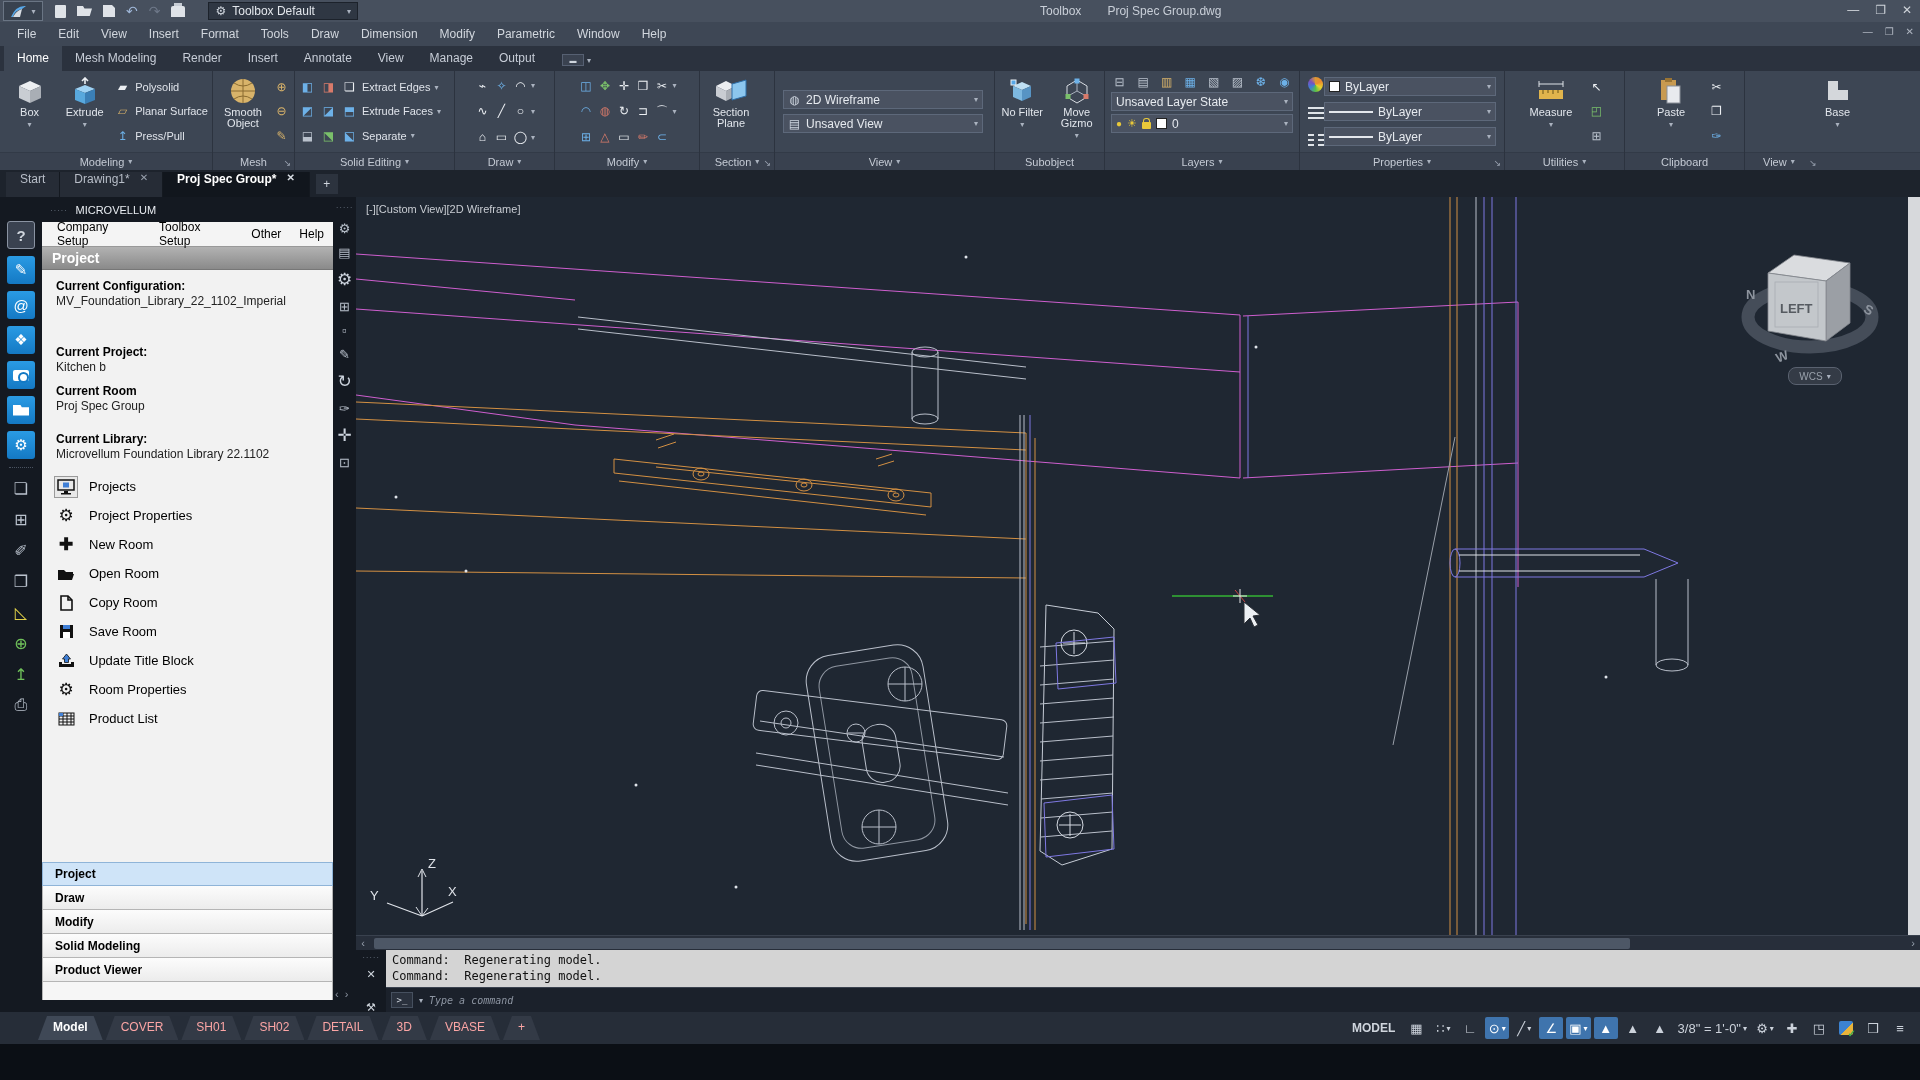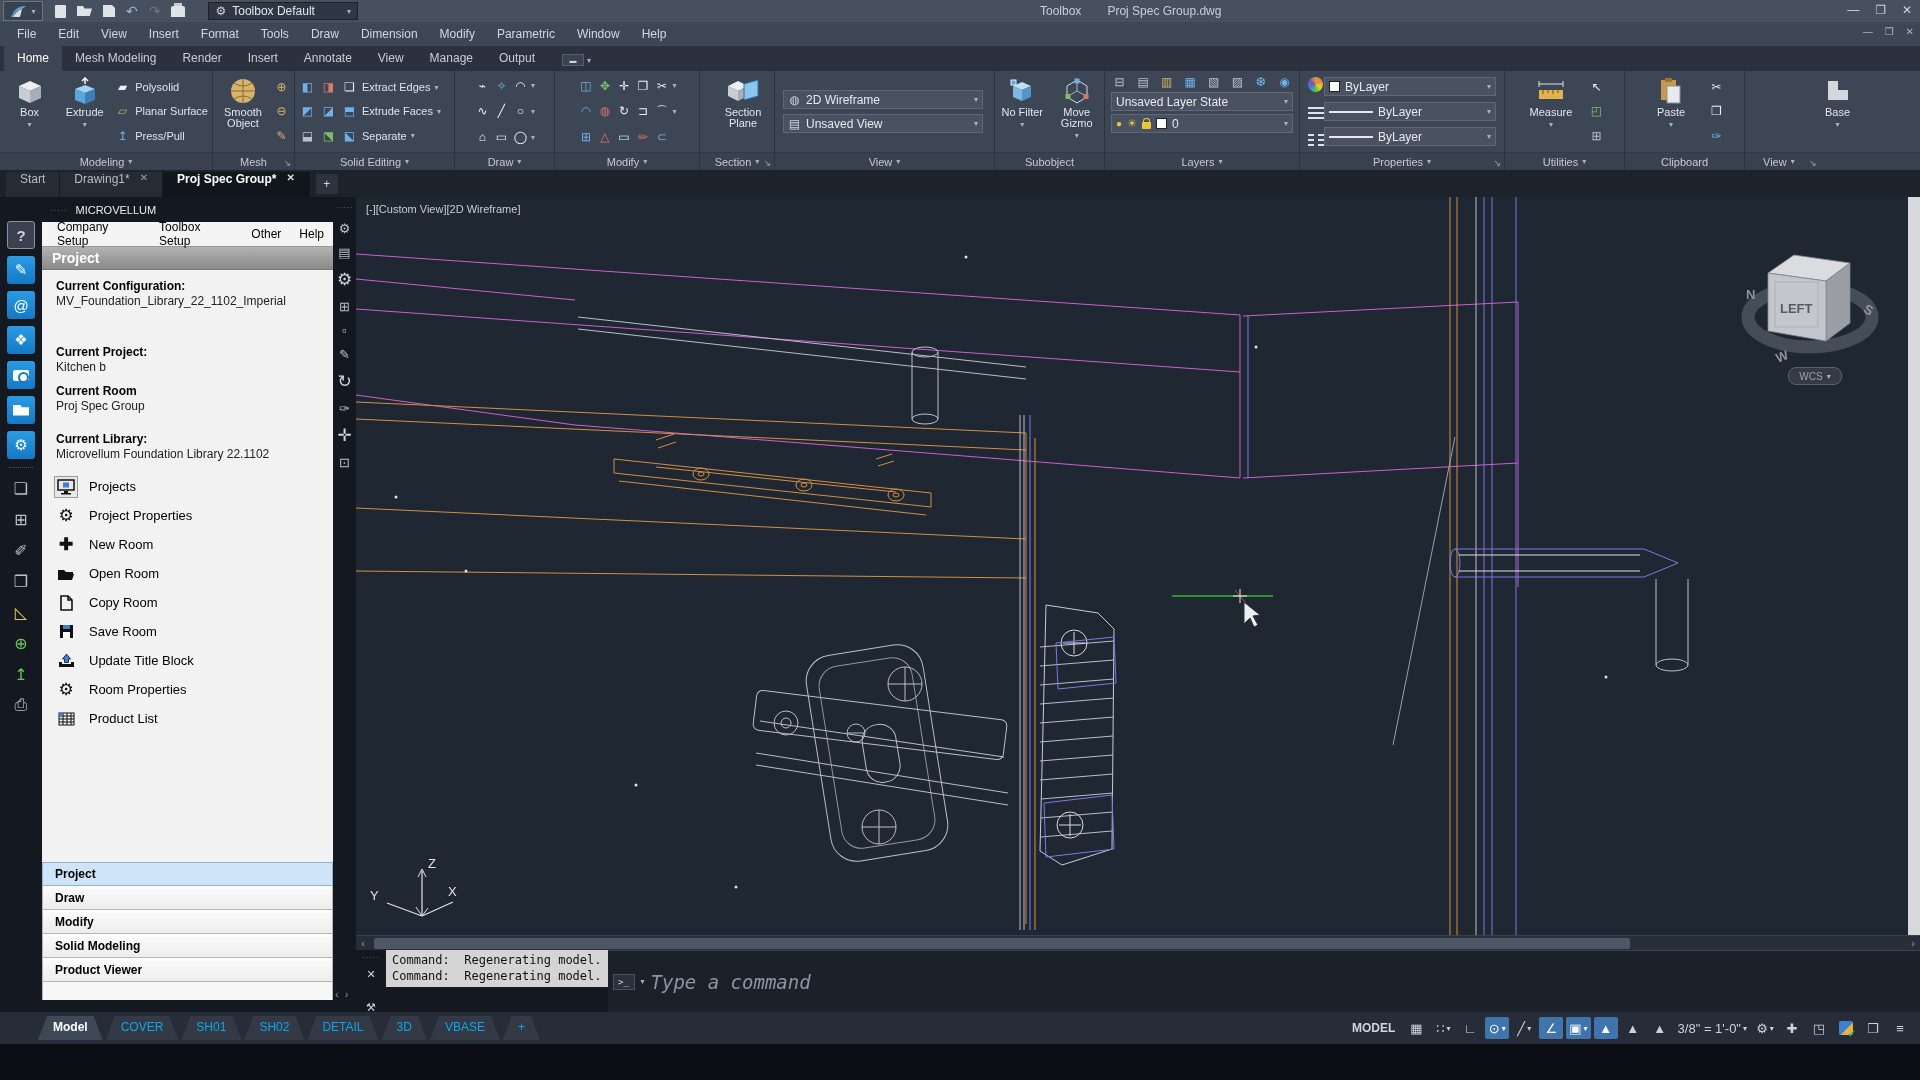--- a/index.html
+++ b/index.html
@@ -100,30 +100,30 @@
 .vplabel{position:absolute;left:10px;top:6px;font-size:11px;color:#c8ccd2;z-index:5}
 .vsb{position:absolute;right:0;top:0;width:12px;height:738px;background:#d7d9dc}
 .hsb{position:absolute;left:0;bottom:0;height:15px;width:1564px;background:#272e3a;border-top:1px solid #39414e;display:flex;align-items:center;z-index:4}
 .hsb .arrow{width:14px;text-align:center;color:#97a0ad;font-size:11px}
 .hthumb{position:absolute;left:18px;top:2px;width:1256px;height:11px;background:#4d5766;border-radius:2px}
 .hsb .arrow.right{position:absolute;right:0}
 .wcs{position:absolute;left:1432px;top:170px;width:54px;height:18px;background:#343b46;border:1px solid #5a6270;border-radius:8px;display:flex;align-items:center;justify-content:center;gap:4px;font-size:10px;color:#9aa2ac;z-index:5}
 
 .cmd{position:absolute;left:356px;top:950px;width:1564px;height:62px;background:#141921;display:flex}
 .cmdgrip{width:30px;display:flex;flex-direction:column;align-items:center;padding-top:2px;gap:6px;color:#cfd5dd;font-size:11px}
-.cmdmain{flex:1;display:flex;}
+.cmdmain{flex:1;display:flex;flex-direction:column}
 .cmdhist{height:37px;background:#d4d4d4;font-family:"DejaVu Sans Mono",monospace;font-size:12px;color:#111;padding:2px 6px;line-height:16px}
 .cmdhist div{white-space:pre}
 .cmdin{flex:1;background:#1b212b;border-top:1px solid #3a424f;display:flex;align-items:center;padding-left:5px;gap:6px}
 .pbox{width:22px;height:16px;background:#2a313d;border:1px solid #46505f;color:#cfd5dd;font-size:9px;display:flex;align-items:center;justify-content:center;font-family:"DejaVu Sans Mono",monospace}
-.typed{font-family:"DejaVu Sans Mono",monospace;font-style:italic;font-size:19px;color:#8d95a2}
+.typed{font-family:"DejaVu Sans Mono",monospace;font-style:italic;font-size:10px;color:#8d95a2}
 
 .sb{position:absolute;left:0;top:1012px;width:1920px;height:32px;background:#262d38;display:flex;align-items:center}
 .ltabs{display:flex;margin-left:38px;gap:3px}
-.ltab{padding:4px 15px 6px;font-size:12px;color:#0ea5e9;background:#333a46;clip-path:polygon(9px 0,calc(100% - 9px) 0,100% 100%,0 100%)}
+.ltab{padding:4px 15px 6px;font-size:12px;color:#fca5a5;background:#333a46;clip-path:polygon(9px 0,calc(100% - 9px) 0,100% 100%,0 100%)}
 .ltab.active{background:#3f4856;color:#fff;font-weight:bold}
 .sbright{margin-left:auto;display:flex;align-items:center;gap:3px;margin-right:8px;color:#ccd2db;font-size:12px}
 .sico{min-width:24px;height:22px;display:flex;align-items:center;justify-content:center;gap:2px;border-radius:2px;font-size:13px;color:#ccd2db;padding:0 3px}
 .sico.on{background:#3f74ad;color:#fff}
 .sico .car{color:inherit}
 .bgap{position:absolute;left:0;top:1044px;width:1920px;height:36px;background:#0b0f15}
 svg text{font-family:"Liberation Sans",sans-serif}
 </style>
 </head>
 <body>
@@ -342,21 +342,21 @@
         <span class="car">▾</span>
         <span></span>
       </div>
       <div class="plabel">
           <span>Modify</span>
           <span class="car">▾</span>
         </div>
     </div>
 
     <div class="panel" style="width:75px">
-      <div class="pc" style="justify-content:flex-end">
+      <div class="pc" style="justify-content:flex-start">
         <div class="bigbtn">
           <span class="bicon">
             <svg width="34" height="26" viewBox="0 0 34 26">
                 <polygon points="2,8 12,3 22,8 12,13" fill="#eceef1"></polygon>
                 <polygon points="2,8 12,13 12,23 2,18" fill="#c9cdd3"></polygon>
                 <polygon points="22,8 12,13 12,23 22,18" fill="#a9aeb5"></polygon>
                 <polygon points="18,6 32,2 32,18 18,22" fill="#8cc6ee" stroke="#2e6ea8"></polygon>
               </svg>
           </span>
           <span>Section Plane</span>

